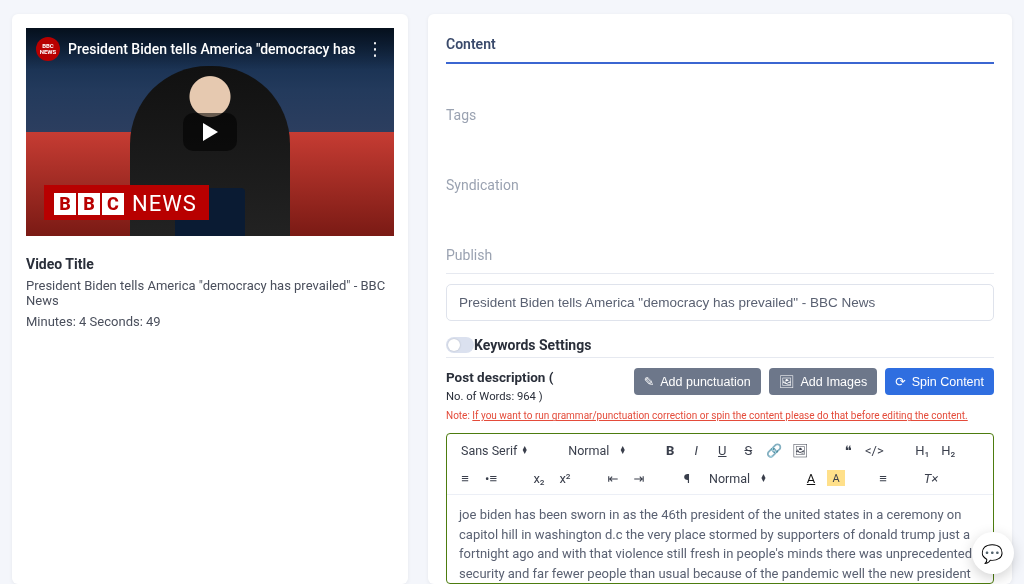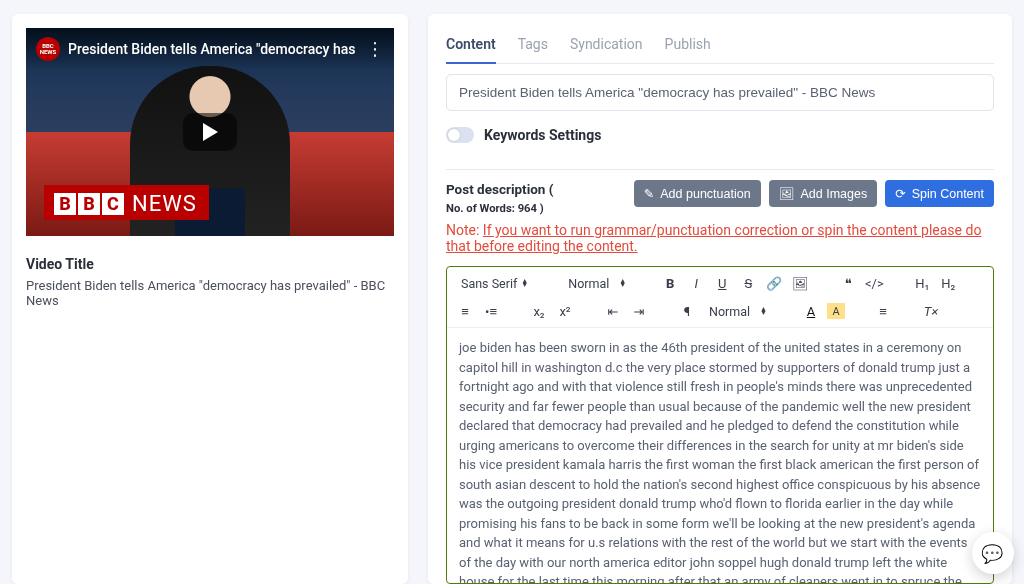--- a/index.html
+++ b/index.html
@@ -43,40 +43,40 @@
   .bbc-news {font-weight:400;font-size:22px;letter-spacing:1px;}
   .left h4 {margin-top:20px;font-size:14px;font-weight:700;color:#2a2f3a;}
   .left p {margin-top:6px;font-size:13px;color:#4a4f5c;}
   .right {
     flex:1; background:#fff; border-radius:6px;
     box-shadow: 0 1px 4px rgba(0,0,0,.06);
     padding: 14px 18px 0 18px;
     display:flex; flex-direction:column;
     min-width:0;
   }
-  .tabs {display:flex; gap:22px; border-bottom:1px solid #e6e9f0; font-size:14px;}
+  .tabs {display:flex; gap:36px; border-bottom:1px solid #e6e9f0; font-size:14px;flex-direction:column;}
   .tab {padding:8px 0 10px 0; color:#9aa2b1; cursor:pointer;}
   .tab.active {color:#3a4a6b; font-weight:600; border-bottom:2px solid #3b66d1; margin-bottom:-1px;}
   .row1 {display:flex; align-items:center; gap:10px; margin-top:16px;}
   .section-label {font-size:14px; font-weight:700; color:#2a2f3a; flex:1;}
   .btn {display:inline-flex; align-items:center; gap:6px; border:none; border-radius:4px; padding:6px 10px; font-size:12.5px; cursor:pointer; color:#fff;}
   .btn.gray {background:#6d778a;}
   .btn.blue {background:#2f6ee0;}
   .btn .ic {display:inline-block;}
   .title-input {width:100%; margin-top:10px; padding:10px 12px; border:1px solid #dfe3ec; border-radius:5px; font-size:13.5px; color:#5a6172;}
-  .kw-row {display:flex;align-items:center;gap:10px;margin:16px 0 26px 0;}
+  .kw-row {display:flex;align-items:center;margin:16px 0 4px 0;}
   .toggle {width:28px;height:16px;border-radius:10px;background:#dbe1ef;position:relative;}
   .toggle:after{content:"";position:absolute;width:12px;height:12px;background:#fff;border-radius:50%;top:2px;left:2px;box-shadow:0 0 2px rgba(0,0,0,.2);}
   .kw-label{font-weight:700;font-size:14px;color:#2a2f3a;}
   .hr{height:1px;background:#e6e9f0;margin-bottom:10px;}
   .desc-row{display:flex;align-items:flex-start;gap:8px;flex-wrap:wrap;}
   .desc-left{font-weight:700;font-size:13.5px;color:#2a2f3a;line-height:1.35;}
-  .desc-left small{font-weight:700;}
+  .desc-left small{font-weight:400;}
   .desc-btns{display:flex;gap:8px;margin-left:auto;}
-  .note{margin-top:6px;font-size:14px;}
+  .note{margin-top:6px;font-size:10px;}
   .note .nl{color:#e44b3a;}
   .note .ul{color:#e44b3a;text-decoration:underline;}
   .editor {margin-top:12px;border:1px solid #4d7c0f;border-radius:4px;display:flex;flex-direction:column;min-height:0;flex:1;overflow:hidden;}
   .toolbar {padding:6px 8px;border-bottom:1px solid #eceff6;display:flex;flex-wrap:wrap;gap:4px 6px;align-items:center;font-size:13px;color:#3a3f4c;}
   .tb-sel{display:inline-flex;align-items:center;gap:4px;padding:2px 6px;font-size:12.5px;min-width:70px;justify-content:space-between;}
   .tb-sel .arr{display:inline-flex;flex-direction:column;font-size:7px;line-height:.7;}
   .tb-btn{display:inline-flex;align-items:center;justify-content:center;width:20px;height:20px;cursor:pointer;color:#3a3f4c;}
   .tb-btn.bold{font-weight:800;}
   .tb-btn.italic{font-style:italic;}
   .sp{width:16px;}
@@ -101,20 +101,21 @@
         <div class="bbc-boxes">
             <span>B</span>
             <span>B</span>
             <span>C</span>
           </div>
         <div class="bbc-news">NEWS</div>
       </div>
     </div>
     <h4>Video Title</h4>
     <p>President Biden tells America "democracy has prevailed" - BBC News</p>
+    <p>Minutes: 4 Seconds: 49</p>
   </div>
 
   <div class="right">
     <div class="tabs">
       <div class="tab active">Content</div>
       <div class="tab">Tags</div>
       <div class="tab">Syndication</div>
       <div class="tab">Publish</div>
     </div>
 

